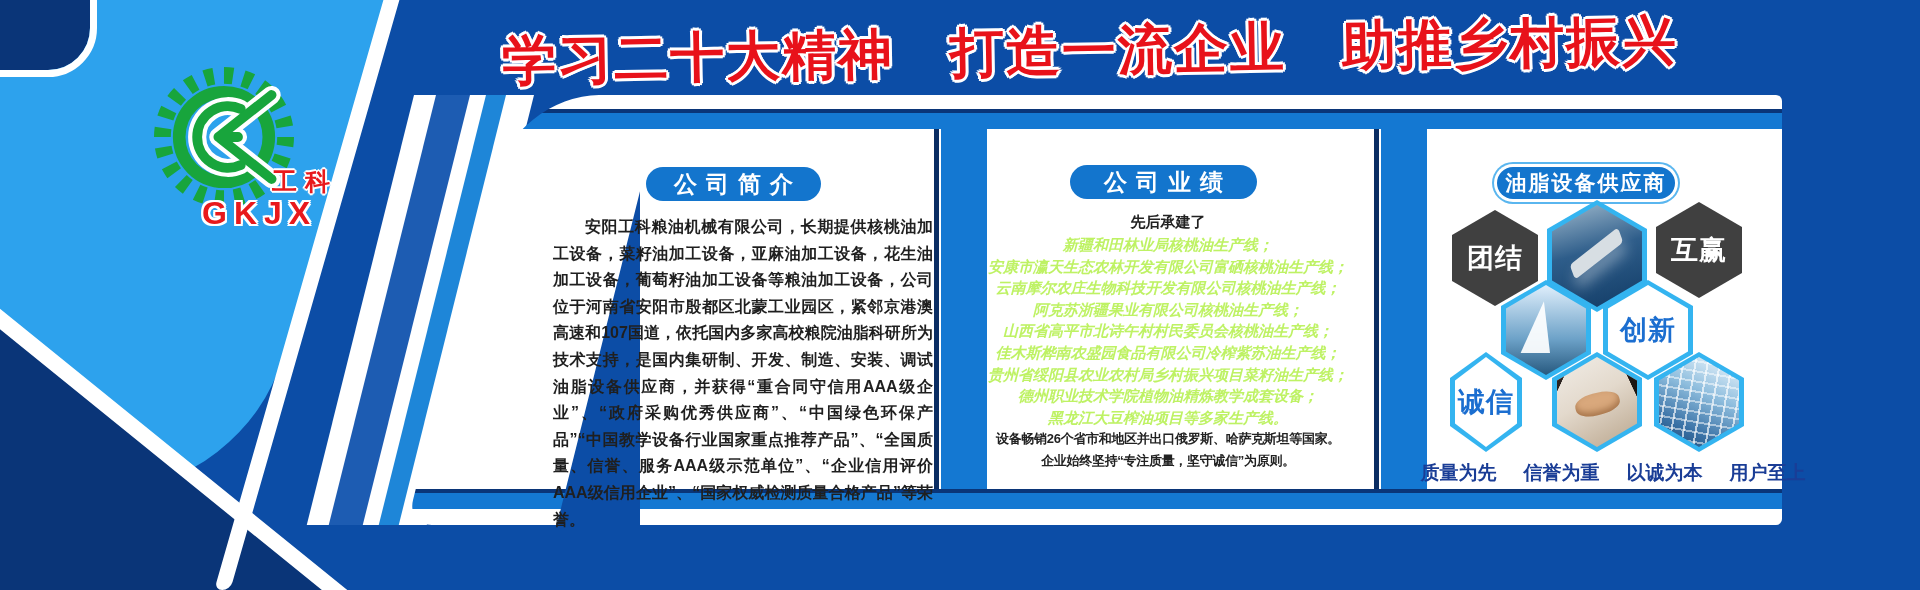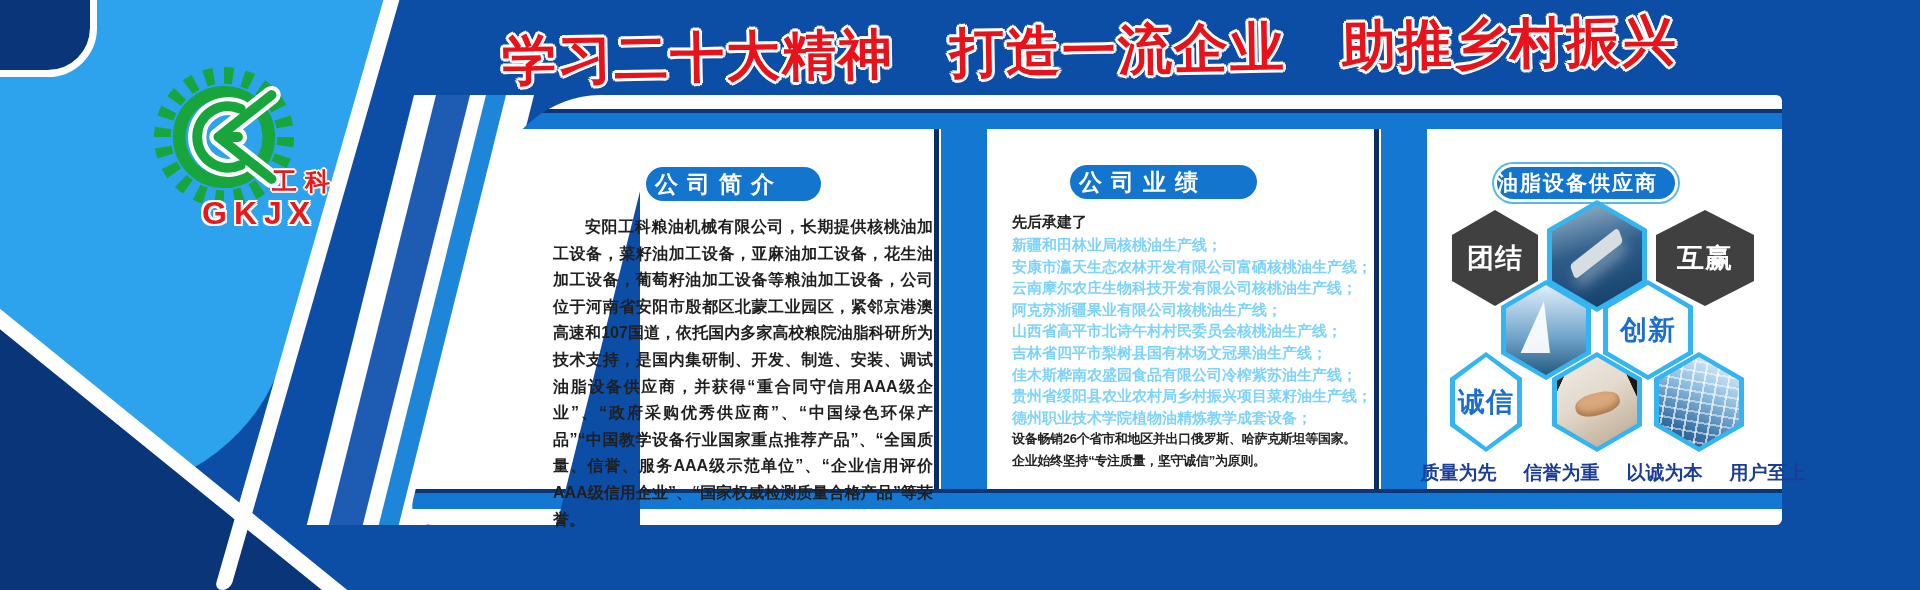--- a/index.html
+++ b/index.html
@@ -69,36 +69,36 @@
     transform:skewX(-14deg);transform-origin:0 0;}
   .shell-left{position:absolute;left:514px;top:95px;width:150px;height:430px;
     transform:skewX(-14deg);transform-origin:0 0;border-radius:85px 0 0 25px;}
   .shell-rect{position:absolute;left:640px;top:95px;width:1142px;height:430px;border-radius:0 6px 6px 0;}
   
   .sep-line{position:absolute;top:129px;width:5px;height:360px;background:#0a2d63;}
   .sep-bar{position:absolute;top:129px;width:46px;height:360px;background:#1478d2;}
   
   .pill{
     position:absolute;height:34px;background:#1375cd;border-radius:18px;
-    display:flex;align-items:center;justify-content:flex-start;
+    display:flex;align-items:center;justify-content:center;
     color:#fff;font-weight:bold;
   }
   .pill-intro{left:646px;top:167px;width:166px;font-size:23px;letter-spacing:9px;padding-left:9px;}
   .pill-achv{left:1070px;top:165px;width:178px;font-size:23px;letter-spacing:9px;padding-left:9px;}
   .pill-supplier{left:1497px;top:167px;width:178px;height:32px;font-size:21px;letter-spacing:2px;
     box-shadow:0 0 0 3px #ffffff,0 0 0 5px #5ab6ef;}
   
   .intro-body{
     position:absolute;left:553px;top:214px;width:380px;
     font-size:16px;line-height:26.6px;color:#1f1f1f;font-weight:600;
     text-align:justify;text-indent:2em;
   }
-  .achv-block{position:absolute;left:1012px;top:210px;width:380px;}
+  .achv-block{position:absolute;left:978px;top:210px;width:380px;text-align:center;}
   .achv-intro{font-size:15px;line-height:24px;color:#222;font-weight:700;}
-  .achv-item{font-size:15px;line-height:21.6px;color:#7dd3fc;font-weight:700;white-space:nowrap;}
+  .achv-item{font-size:15px;line-height:21.6px;color:#bef264;font-weight:700;white-space:nowrap;font-style:italic;}
   .achv-outro{font-size:13px;line-height:22px;color:#222;font-weight:700;white-space:nowrap;letter-spacing:-0.3px;}
   
   .hex{position:absolute;clip-path:polygon(50% 0,100% 26%,100% 74%,50% 100%,0 74%,0 26%);
     display:flex;align-items:center;justify-content:center;}
   .hex-in{position:absolute;inset:5px;clip-path:polygon(50% 0,100% 26%,100% 74%,50% 100%,0 74%,0 26%);}
   .hex-label{position:relative;z-index:2;font-weight:bold;}
   .hex-solid{background:#404040;}
   .hex-solid .hex-label{color:#fff;font-size:27px;letter-spacing:1px;}
   .hex-outline{background:#34b4f0;}
   .hex-outline .hex-in{background:#ffffff;}
@@ -175,41 +175,41 @@
   <div class="pill pill-achv">
     <span>公司业绩</span>
   </div>
   <div class="achv-block">
     <div class="achv-intro">先后承建了</div>
     <div class="achv-item">新疆和田林业局核桃油生产线；</div>
     <div class="achv-item">安康市瀛天生态农林开发有限公司富硒核桃油生产线；</div>
     <div class="achv-item">云南摩尔农庄生物科技开发有限公司核桃油生产线；</div>
     <div class="achv-item">阿克苏浙疆果业有限公司核桃油生产线；</div>
     <div class="achv-item">山西省高平市北诗午村村民委员会核桃油生产线；</div>
-    <div class="achv-item">吉林省四平市梨树县国有林场文冠果油生产线；</div>
     <div class="achv-item">佳木斯桦南农盛园食品有限公司冷榨紫苏油生产线；</div>
     <div class="achv-item">贵州省绥阳县农业农村局乡村振兴项目菜籽油生产线；</div>
     <div class="achv-item">德州职业技术学院植物油精炼教学成套设备；</div>
+    <div class="achv-item">黑龙江大豆榨油项目等多家生产线。</div>
     <div class="achv-outro">设备畅销26个省市和地区并出口俄罗斯、哈萨克斯坦等国家。</div>
     <div class="achv-outro">企业始终坚持“专注质量，坚守诚信”为原则。</div>
   </div>
 
   <div class="pill pill-supplier">
     <span>油脂设备供应商</span>
   </div>
 
   <div class="hex hex-solid" style="left:1452px;top:210px;width:86px;height:96px">
     <span class="hex-label">团结</span>
   </div>
   <div class="hex hex-photo" style="left:1547px;top:200px;width:100px;height:112px">
     <div class="hex-in art-carrier">
       <div class="art-deck"></div>
     </div>
   </div>
-  <div class="hex hex-solid" style="left:1656px;top:210px;width:98px;height:96px">
+  <div class="hex hex-solid" style="left:1656px;top:202px;width:86px;height:96px">
     <span class="hex-label">互赢</span>
   </div>
 
   <div class="hex hex-photo" style="left:1501px;top:280px;width:90px;height:100px">
     <div class="hex-in art-sailing">
       <div class="art-sail"></div>
     </div>
   </div>
   <div class="hex hex-outline" style="left:1603px;top:280px;width:90px;height:100px">
     <div class="hex-in"></div>

